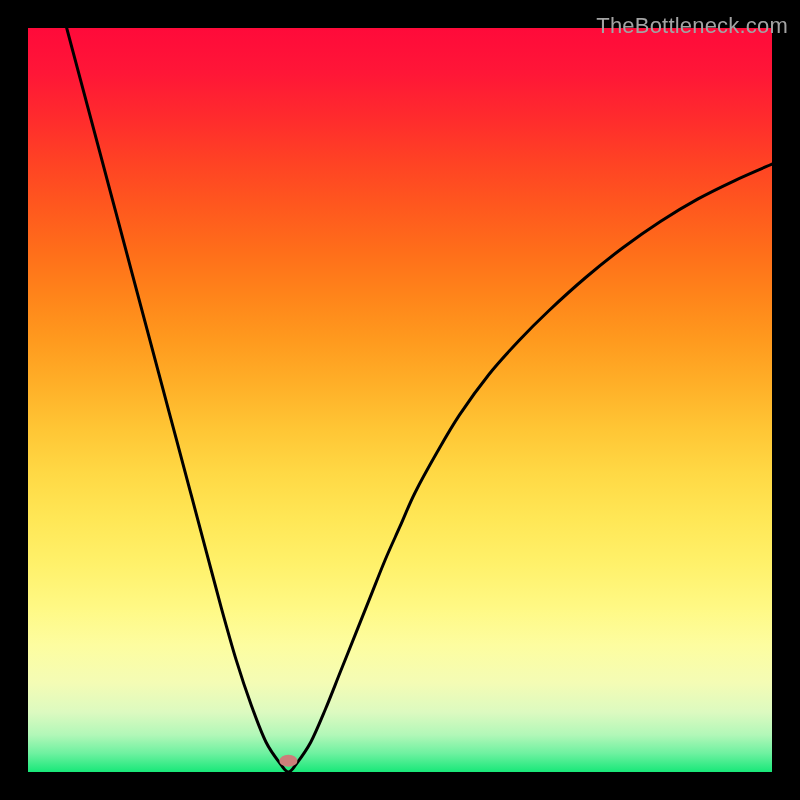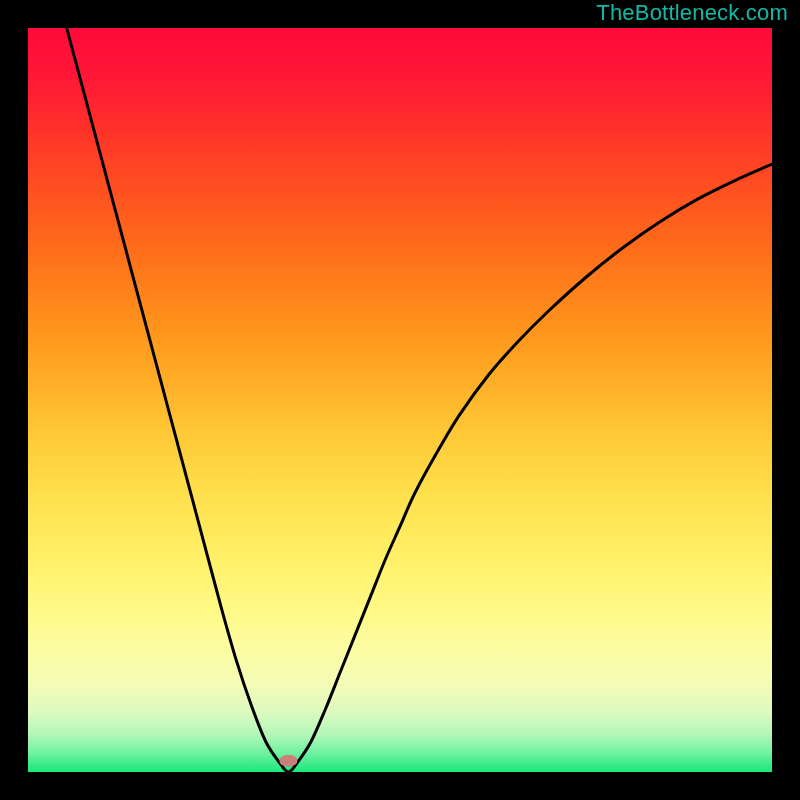--- a/index.html
+++ b/index.html
@@ -11,23 +11,23 @@
     font-family: Arial, Helvetica, sans-serif;
   }
   .frame {
     position: relative;
     width: 800px;
     height: 800px;
     background: #000;
   }
   .watermark {
     position: absolute;
-    top: 0;
+    top: 13px;
     right: 12px;
-    color: #14b8a6;
+    color: #a3a3a3;
     font-size: 22px;
     font-weight: 400;
     letter-spacing: 0.2px;
     z-index: 10;
   }
   .plot {
     position: absolute;
     left: 28px;
     top: 28px;
     width: 744px;

